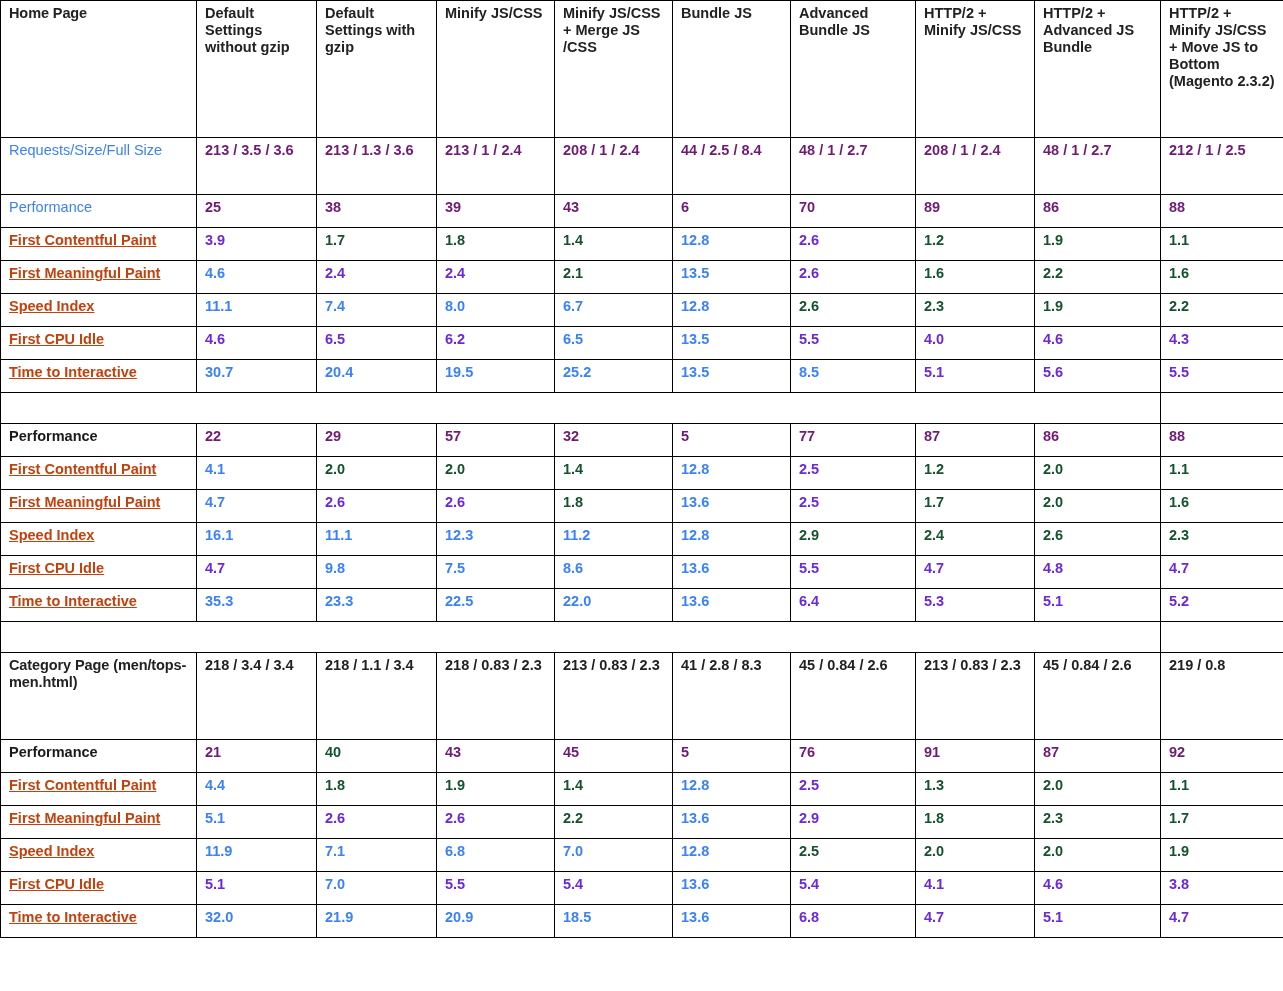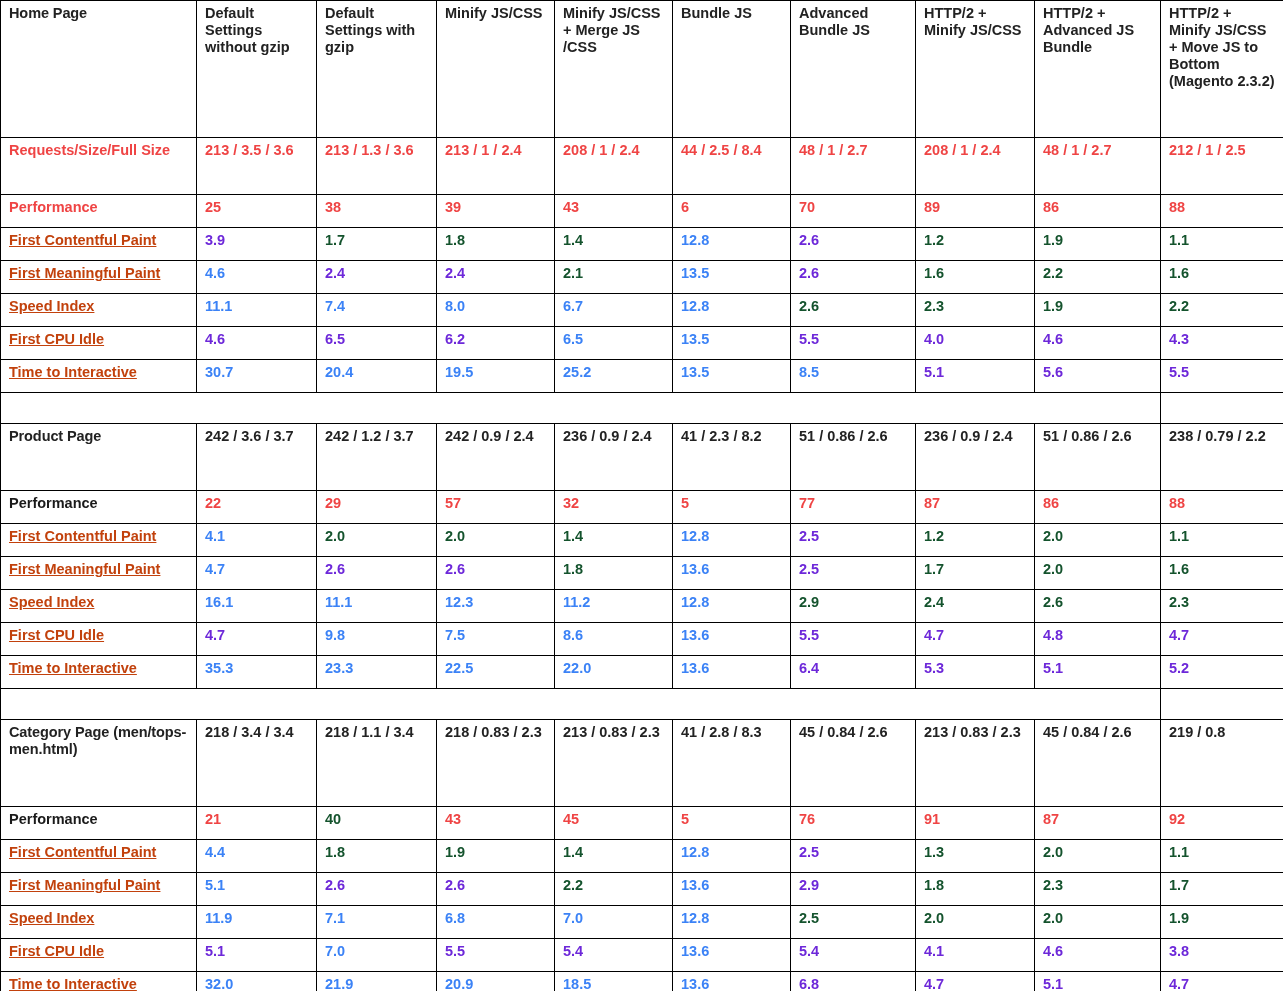--- a/index.html
+++ b/index.html
@@ -60,22 +60,22 @@
     margin-left: 12px;
   }
   
   td.size-head {
     font-weight: bold;
     font-size: 15px;
     line-height: 1.22;
     padding-top: 6px;
   }
   td.metric-label {
-    color: #ef4444;
-    font-weight: bold;
+    color: #3b82f6;
+    font-weight: normal;
     font-size: 14.5px;
     padding-top: 6px;
   }
   td.metric-label.bold {
     font-weight: bold;
     color: #1a1a1a;
   }
   td.metric-link {
     padding-top: 6px;
   }
@@ -85,21 +85,21 @@
     font-weight: bold;
     text-decoration: underline;
     font-size: 14.5px;
     cursor: pointer;
   }
   td.val {
     font-weight: bold;
     font-size: 14.5px;
     padding-top: 6px;
   }
-  td.val.num { color: #ef4444; }
+  td.val.num { color: #701a75; }
   td.val.green { color: #14532d; }
   td.val.orange { color: #6d28d9; }
   td.val.red { color: #3b82f6; }
 
   
   tr.spacer td {
     height: 30px;
     border-left: none;
     border-right: none;
     border-top: 1px solid #000000;
@@ -229,32 +229,20 @@
         <td class="val red">13.5</td>
         <td class="val red">8.5</td>
         <td class="val orange">5.1</td>
         <td class="val orange">5.6</td>
         <td class="val orange">5.5</td>
       </tr>
       <tr class="spacer">
         <td class="spacer-left" colspan="9"></td>
         <td class="spacer-last"></td>
       </tr>
-      <tr class="section-row">
-        <td class="section-title">Product Page</td>
-        <td class="size-head">242 / 3.6 / 3.7</td>
-        <td class="size-head">242 / 1.2 / 3.7</td>
-        <td class="size-head">242 / 0.9 / 2.4</td>
-        <td class="size-head">236 / 0.9 / 2.4</td>
-        <td class="size-head">41 / 2.3 / 8.2</td>
-        <td class="size-head">51 / 0.86 / 2.6</td>
-        <td class="size-head">236 / 0.9 / 2.4</td>
-        <td class="size-head">51 / 0.86 / 2.6</td>
-        <td class="size-head">238 / 0.79 / 2.2</td>
-      </tr>
       <tr class="data-row">
         <td class="metric-label bold">Performance</td>
         <td class="val num">22</td>
         <td class="val num">29</td>
         <td class="val num">57</td>
         <td class="val num">32</td>
         <td class="val num">5</td>
         <td class="val num">77</td>
         <td class="val num">87</td>
         <td class="val num">86</td>

